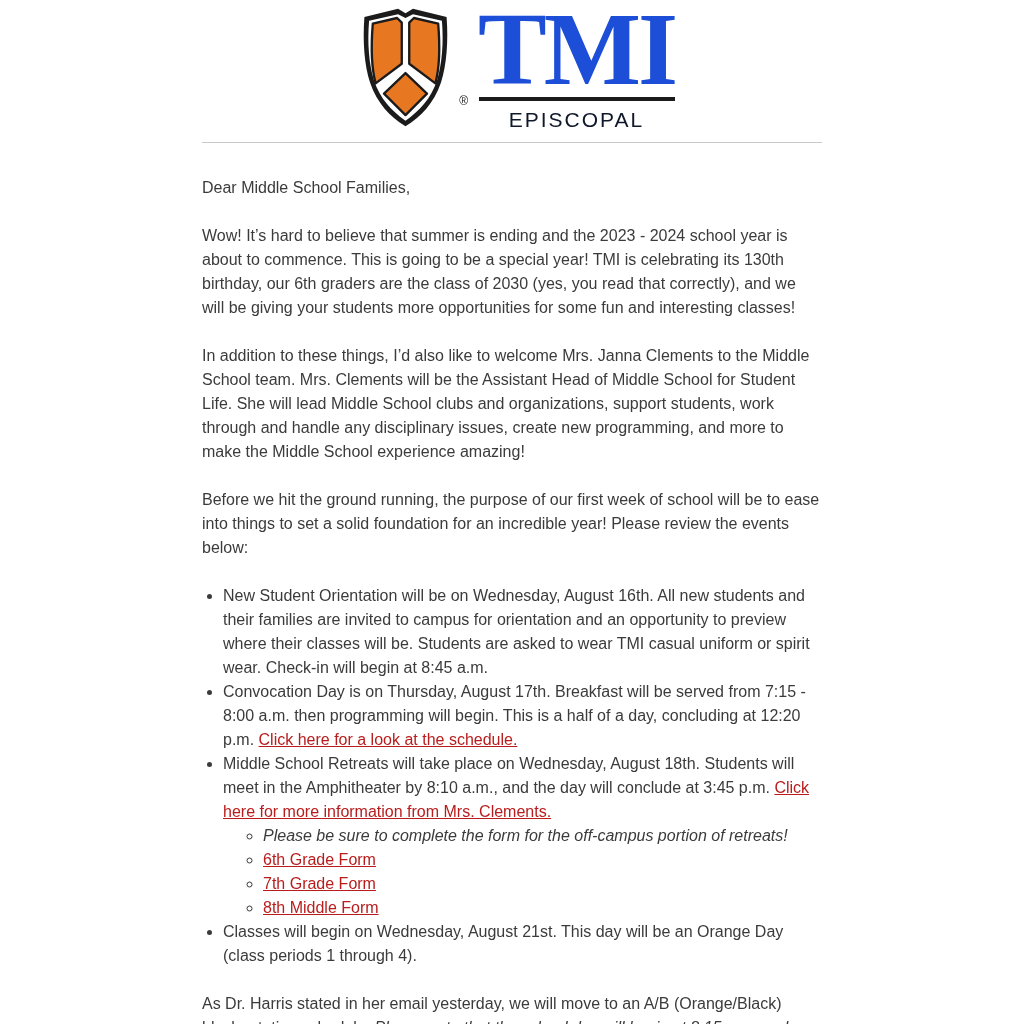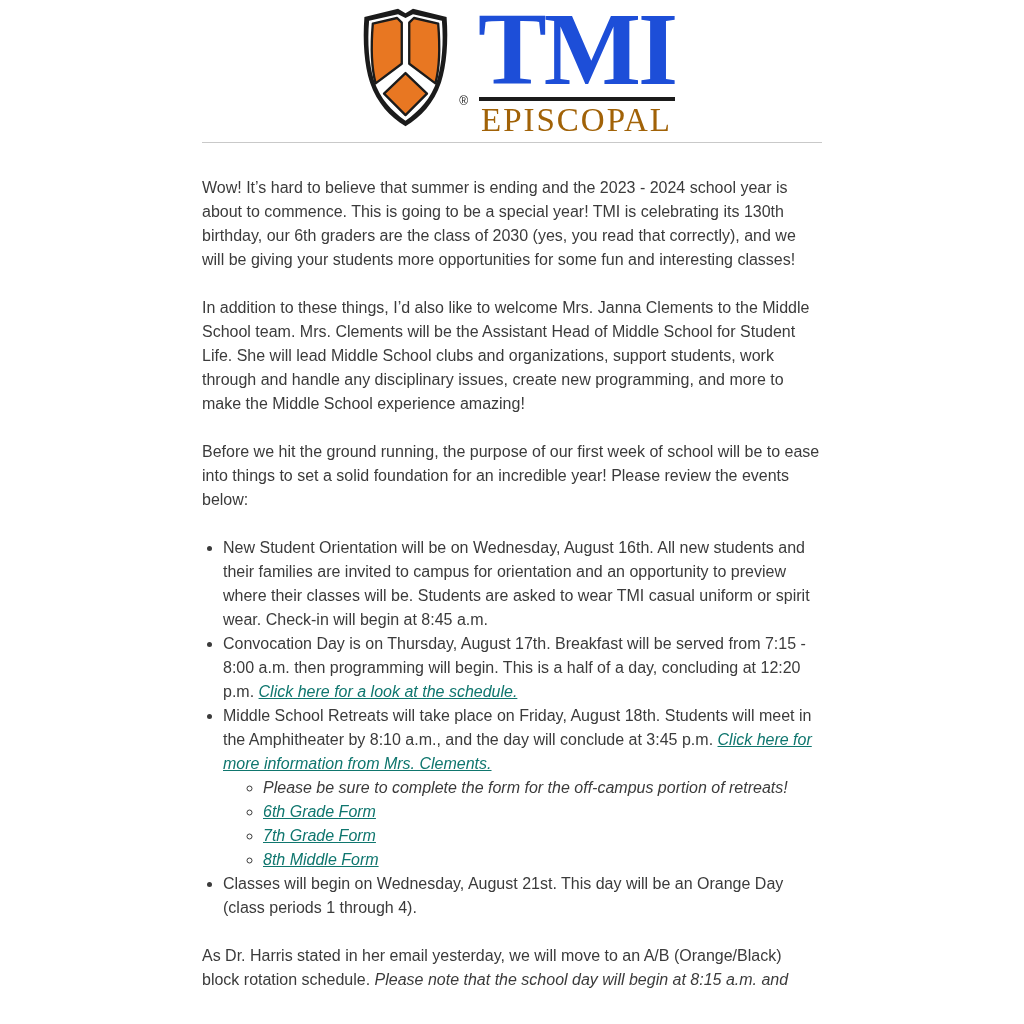--- a/index.html
+++ b/index.html
@@ -21,34 +21,34 @@
     position: absolute; right: -6px; bottom: 24px;
     font-size: 12px; line-height: 12px; color: #1b1b1b;
   }
   .wordmark { display: flex; flex-direction: column; align-items: center; margin-top: 3px; }
   .tmi-text {
     font-family: "Liberation Serif", serif; font-weight: bold;
     font-size: 103px; line-height: 84px; letter-spacing: -3px; color: #1d4ed8;
   }
   .wordmark-rule { width: 196px; height: 4px; background: #1b1b1b; margin: 6px 0 4px; }
   .episcopal-text {
-    font-family: Liberation Serif, serif; font-size: 33px;
-    letter-spacing: 2px; line-height: 30px; color: #a16207; white-space: nowrap;
+    font-family: Liberation Sans, sans-serif; font-size: 21px;
+    letter-spacing: 2px; line-height: 30px; color: #0f172a; white-space: nowrap;
   }
   .header-divider { width: 620px; margin: 7px auto 0; border: 0; border-top: 1px solid #c9c9c9; }
 
   
   main.content { padding-top: 33px; }
   p { margin: 0 0 24px 0; }
   strong { font-weight: 400; }
   em { font-style: italic; }
   ul.events { margin: 0 0 24px 0; padding-left: 21px; list-style-type: disc; }
   ul.events ul { margin: 0; padding-left: 40px; list-style-type: circle; }
   ul.events li { margin: 0; }
-  .link { color: #0f766e; text-decoration: underline; cursor: pointer; font-style: italic; }
+  .link { color: #b91c1c; text-decoration: underline; cursor: pointer; }
   .note { font-style: italic; }
   .closing { margin: 0; }
 </style>
 </head>
 <body>
 
 <header>
   <div class="logo-row">
     <div class="shield-wrap">
       <svg viewBox="0 0 120 136" xmlns="http://www.w3.org/2000/svg" aria-hidden="true">
@@ -74,33 +74,34 @@
     <div class="wordmark">
       <div class="tmi-text">TMI</div>
       <div class="wordmark-rule"></div>
       <div class="episcopal-text">EPISCOPAL</div>
     </div>
   </div>
   <hr class="header-divider">
 </header>
 
 <main class="content">
+  <p>Dear Middle School Families,</p>
 
   <p>Wow! It’s hard to believe that summer is ending and the 2023 - 2024 school year is about to commence. This is going to be a special year! TMI is celebrating its 130th birthday, our 6th graders are the class of 2030 (yes, you read that correctly), and we will be giving your students more opportunities for some fun and interesting classes!</p>
 
   <p>In addition to these things, I’d also like to welcome Mrs. Janna Clements to the Middle School team. Mrs. Clements will be the Assistant Head of Middle School for Student Life. She will lead Middle School clubs and organizations, support students, work through and handle any disciplinary issues, create new programming, and more to make the Middle School experience amazing!</p>
 
   <p>Before we hit the ground running, the purpose of our first week of school will be to ease into things to set a solid foundation for an incredible year! Please review the events below:</p>
 
   <ul class="events">
     <li><strong>New Student Orientation</strong><span> will be on Wednesday, August 16th. All new students and their families are invited to campus for orientation and an opportunity to preview where their classes will be. Students are asked to wear TMI casual uniform or spirit wear. Check-in will begin at 8:45 a.m.</span></li>
 
     <li><strong>Convocation Day</strong><span> is on Thursday, August 17th. Breakfast will be served from 7:15 - 8:00 a.m. then programming will begin. This is a half of a day, concluding at 12:20 p.m. </span><a class="link">Click here for a look at the schedule.</a></li>
 
-    <li><strong>Middle School Retreats</strong><span> will take place on Friday, August 18th. Students will meet in the Amphitheater by 8:10 a.m., and the day will conclude at 3:45 p.m. </span><a class="link">Click here for more information from Mrs. Clements.</a>
+    <li><strong>Middle School Retreats</strong><span> will take place on Wednesday, August 18th. Students will meet in the Amphitheater by 8:10 a.m., and the day will conclude at 3:45 p.m. </span><a class="link">Click here for more information from Mrs. Clements.</a>
       <ul>
         <li class="note"><span>Please be sure to </span><strong>complete the form</strong><span> for the off-campus portion of retreats!</span></li>
         <li><a class="link">6th Grade Form</a></li>
         <li><a class="link">7th Grade Form</a></li>
         <li><a class="link">8th Middle Form</a></li>
       </ul>
     </li>
 
     <li><strong>Classes will begin on Wednesday, August 21st. This day will be an Orange Day (class periods 1 through 4).</strong></li>
   </ul>

